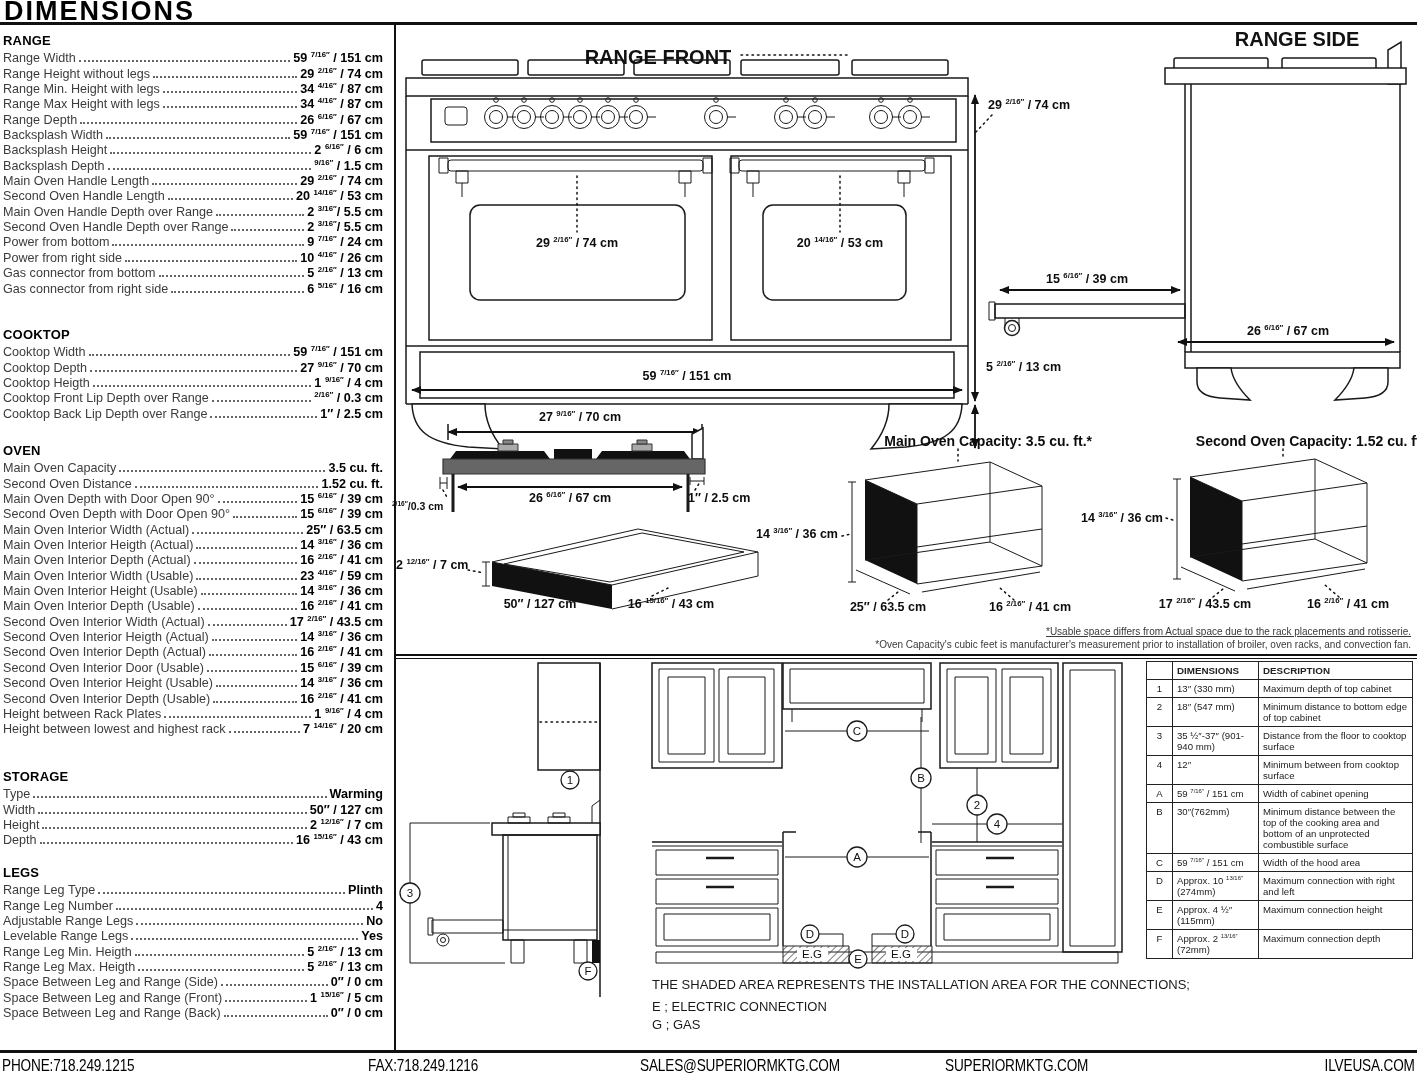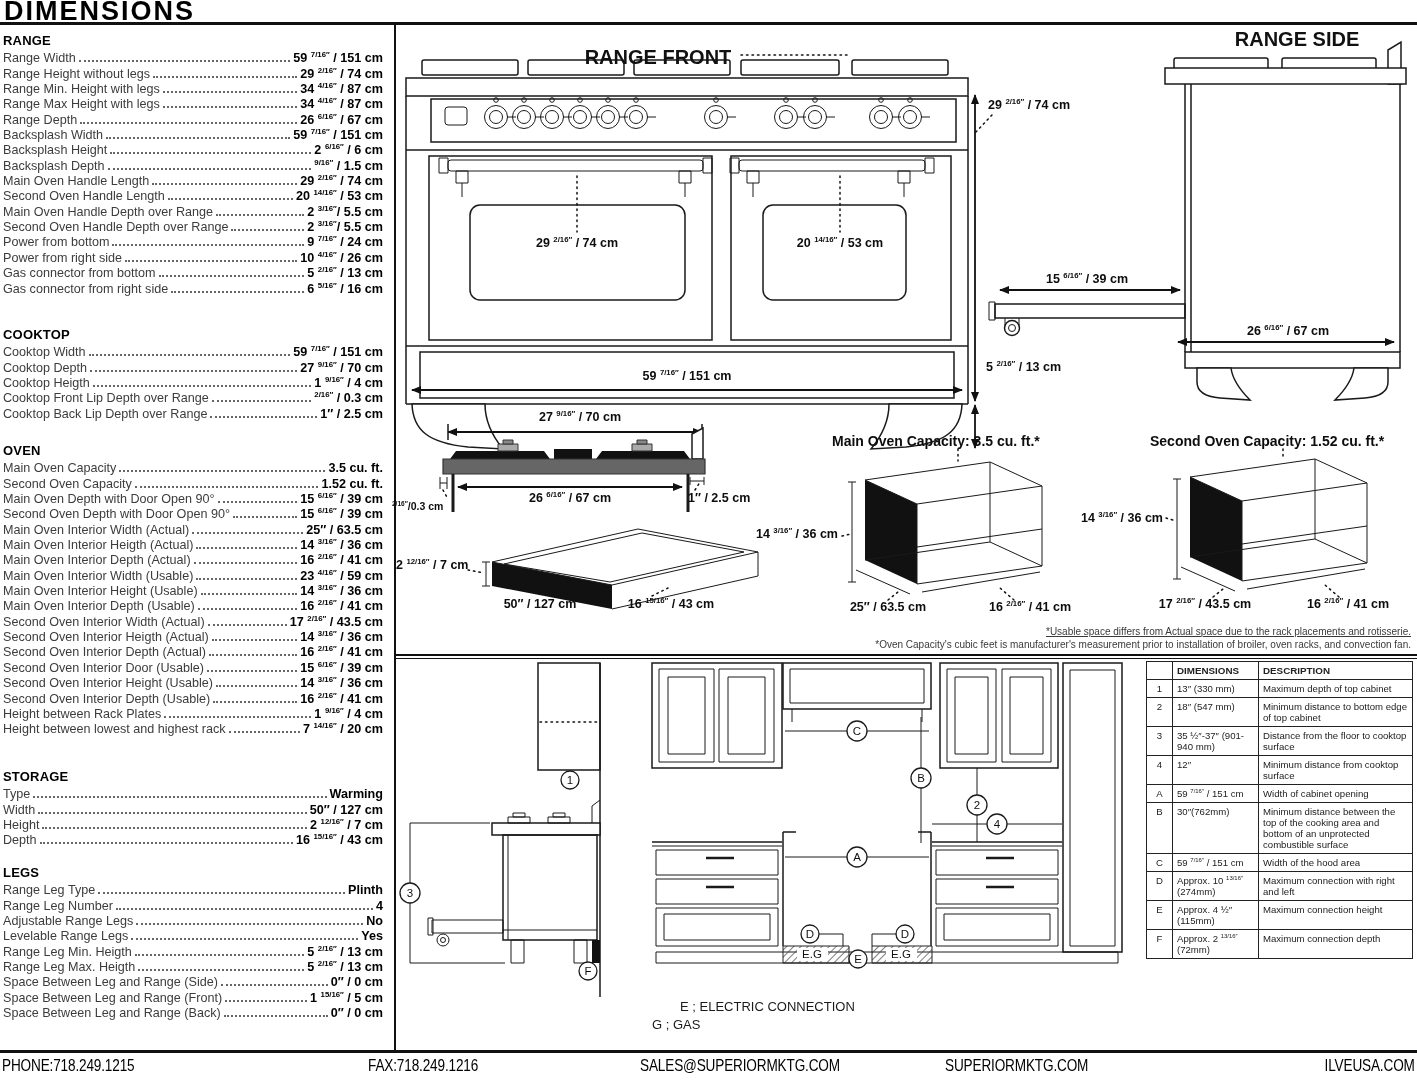--- a/index.html
+++ b/index.html
@@ -16,21 +16,21 @@
   .spec-label{color:#3c3c3c;white-space:nowrap;margin-top:29px;}
   .spec-value{font-weight:bold;color:#000;white-space:nowrap;}
   .leader{flex:1;border-bottom:2px dotted #666;margin:0 3px 3px 3px;min-width:8px;}
   sup{font-size:62%;vertical-align:super;line-height:0;}
   
   .dim{position:absolute;font-weight:bold;font-size:12.5px;color:#0d0d0d;white-space:nowrap;}
   .dim.c{text-align:center;}
   .dim.r{text-align:right;}
   .dim.sm{font-size:10.5px;}
   .big-title{position:absolute;font-size:20px;font-weight:bold;color:#111;text-align:center;white-space:nowrap;}
-  .cap-title{position:absolute;font-size:14px;font-weight:bold;color:#0d0d0d;text-align:left;white-space:nowrap;}
+  .cap-title{position:absolute;font-size:14px;font-weight:bold;color:#0d0d0d;text-align:right;white-space:nowrap;}
   .fn{position:absolute;right:6px;font-size:10px;color:#3a3a3a;text-align:right;white-space:nowrap;}
   .inst-text{position:absolute;font-size:13px;color:#1a1a1a;white-space:nowrap;}
   
   #spec-table{position:absolute;left:1146px;top:661px;width:266px;border-collapse:collapse;
               font-size:9.6px;color:#222;table-layout:fixed;}
   #spec-table th,#spec-table td{border:1px solid #222;padding:3px 4px;vertical-align:top;text-align:left;}
   #spec-table th{font-size:9.8px;font-weight:bold;}
   #spec-table td.idc{text-align:center;}
   
   .footer-item{position:absolute;top:1056px;font-size:17px;font-weight:400;letter-spacing:-.2px;
@@ -178,21 +178,21 @@
 
   <div class="spec-section" style="top:443px;">
     <div class="spec-heading">OVEN</div>
     <div>
         <div class="spec-row">
         <span class="spec-label">Main Oven Capacity</span>
         <span class="leader"></span>
         <span class="spec-value">3.5 cu. ft.</span>
       </div>
         <div class="spec-row">
-        <span class="spec-label">Second Oven Capacity</span>
+        <span class="spec-label">Second Oven Distance</span>
         <span class="leader"></span>
         <span class="spec-value">1.52 cu. ft.</span>
       </div>
         <div class="spec-row">
         <span class="spec-label">Main Oven Depth with Door Open 90°</span>
         <span class="leader"></span>
         <span class="spec-value">15 <sup>6/16″</sup> / 39 cm</span>
       </div>
         <div class="spec-row">
         <span class="spec-label">Second Oven Depth with Door Open 90°</span>
@@ -647,21 +647,22 @@
   <div class="dim c" style="left:960px;top:600px;width:140px;">16 <sup>2/16″</sup> / 41 cm</div>
 
   <div class="cap-title" style="left:1150px;top:433px;width:280px;">Second Oven Capacity: 1.52 cu. ft.*</div>
   <div class="dim r" style="left:1038px;top:511px;width:125px;">14 <sup>3/16″</sup> / 36 cm</div>
   <div class="dim c" style="left:1125px;top:597px;width:160px;">17 <sup>2/16″</sup> / 43.5 cm</div>
   <div class="dim c" style="left:1278px;top:597px;width:140px;">16 <sup>2/16″</sup> / 41 cm</div>
 
   <div class="fn" style="top:626px;text-decoration:underline;">*Usable space differs from Actual space due to the rack placements and rotisserie.</div>
   <div class="fn" style="top:639px;">*Oven Capacity's cubic feet is manufacturer's measurement prior to installation of broiler, oven racks, and convection fan.</div>
 
-  <div class="inst-text" style="left:680px;top:999px;">E ; ELECTRIC CONNECTION</div>
+  <div class="inst-text" style="left:652px;top:977px;">THE SHADED AREA REPRESENTS THE INSTALLATION AREA FOR THE CONNECTIONS;</div>
+  <div class="inst-text" style="left:652px;top:999px;">E ; ELECTRIC CONNECTION</div>
   <div class="inst-text" style="left:652px;top:1017px;">G ; GAS</div>
 
   <table id="spec-table">
     <colgroup>
         <col style="width:26px">
         <col style="width:86px">
         <col style="width:154px">
       </colgroup>
     <thead>
       <tr>
@@ -682,21 +683,21 @@
         <td>Minimum distance to bottom edge of top cabinet</td>
       </tr>
         <tr>
         <td class="idc">3</td>
         <td>35 ½″-37″ (901-940 mm)</td>
         <td>Distance from the floor to cooktop surface</td>
       </tr>
         <tr>
         <td class="idc">4</td>
         <td>12″</td>
-        <td>Minimum distance from cooktop surface</td>
+        <td>Minimum between from cooktop surface</td>
       </tr>
         <tr>
         <td class="idc">A</td>
         <td>59 <sup>7/16″</sup> / 151 cm</td>
         <td>Width of cabinet opening</td>
       </tr>
         <tr>
         <td class="idc">B</td>
         <td>30″(762mm)</td>
         <td>Minimum distance between the top of the cooking area and bottom of an unprotected combustible surface</td>

